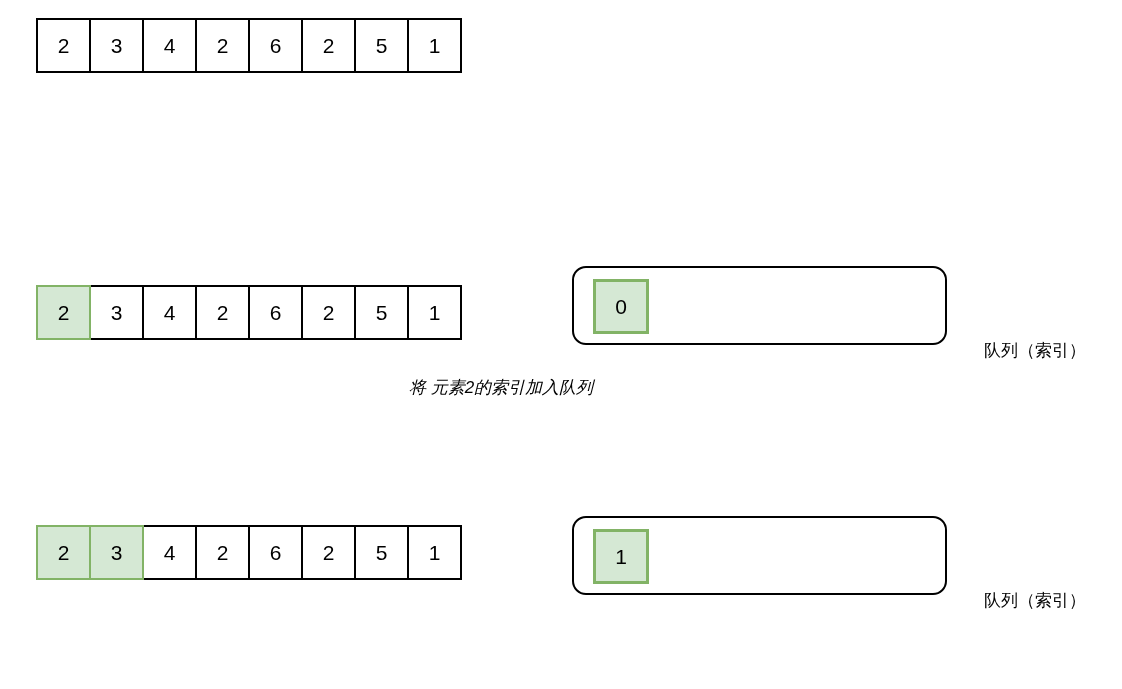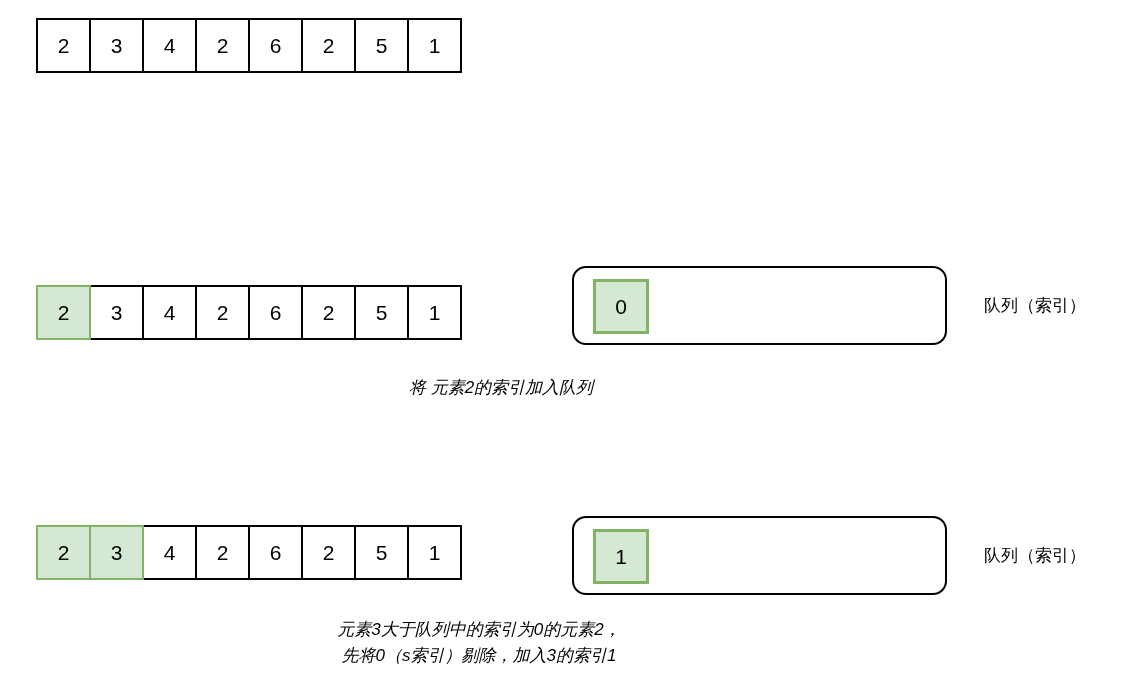--- a/index.html
+++ b/index.html
@@ -78,20 +78,21 @@
     color: #000000;
   }
 
   
   .side-label {
     position: absolute;
     font-size: 17px;
     line-height: 1.2;
     white-space: nowrap;
     color: #000000;
+    margin-top: 45px;
   }
   .caption {
     position: absolute;
     font-size: 17px;
     line-height: 26px;
     text-align: center;
     white-space: nowrap;
     color: #000000;
   }
   .caption .cap-line {
@@ -146,18 +147,14 @@
     <div class="cell">5</div>
     <div class="cell">1</div>
   </div>
 
   <div class="queue" style="left:572px; top:516px;">
     <div class="queue-slot">1</div>
   </div>
 
   <div class="side-label" style="left:984px; top:546px;">队列（索引）</div>
 
-  <div class="caption" style="left:0px; top:617px; width:958px;">
-    <span class="cap-line">元素3大于队列中的索引为0的元素2，</span>
-    <span class="cap-line">先将0（s索引）剔除，加入3的索引1</span>
-  </div>
 
 </div>
 
 </body></html>

